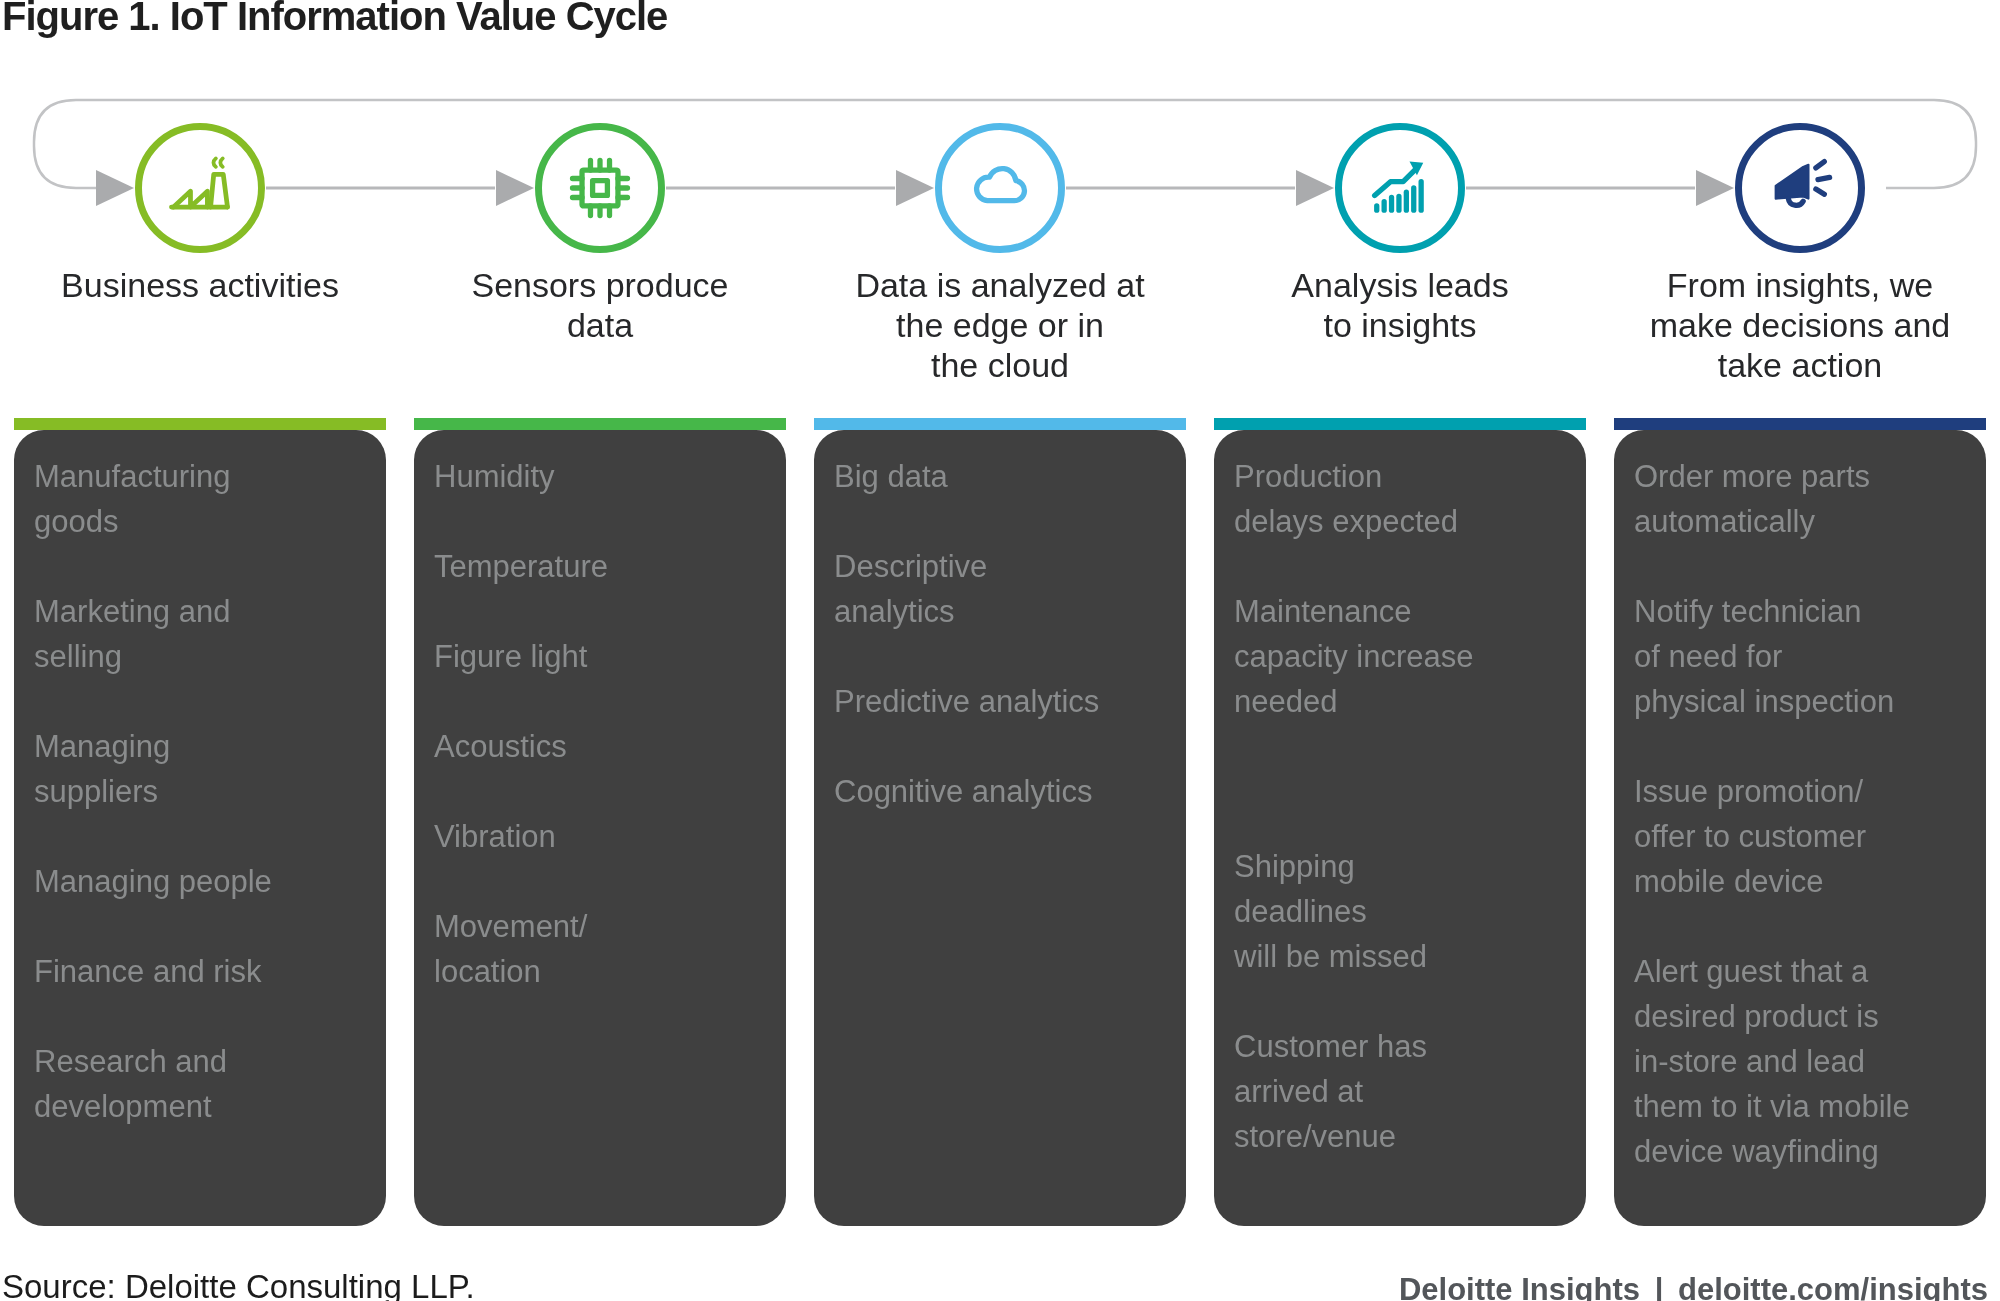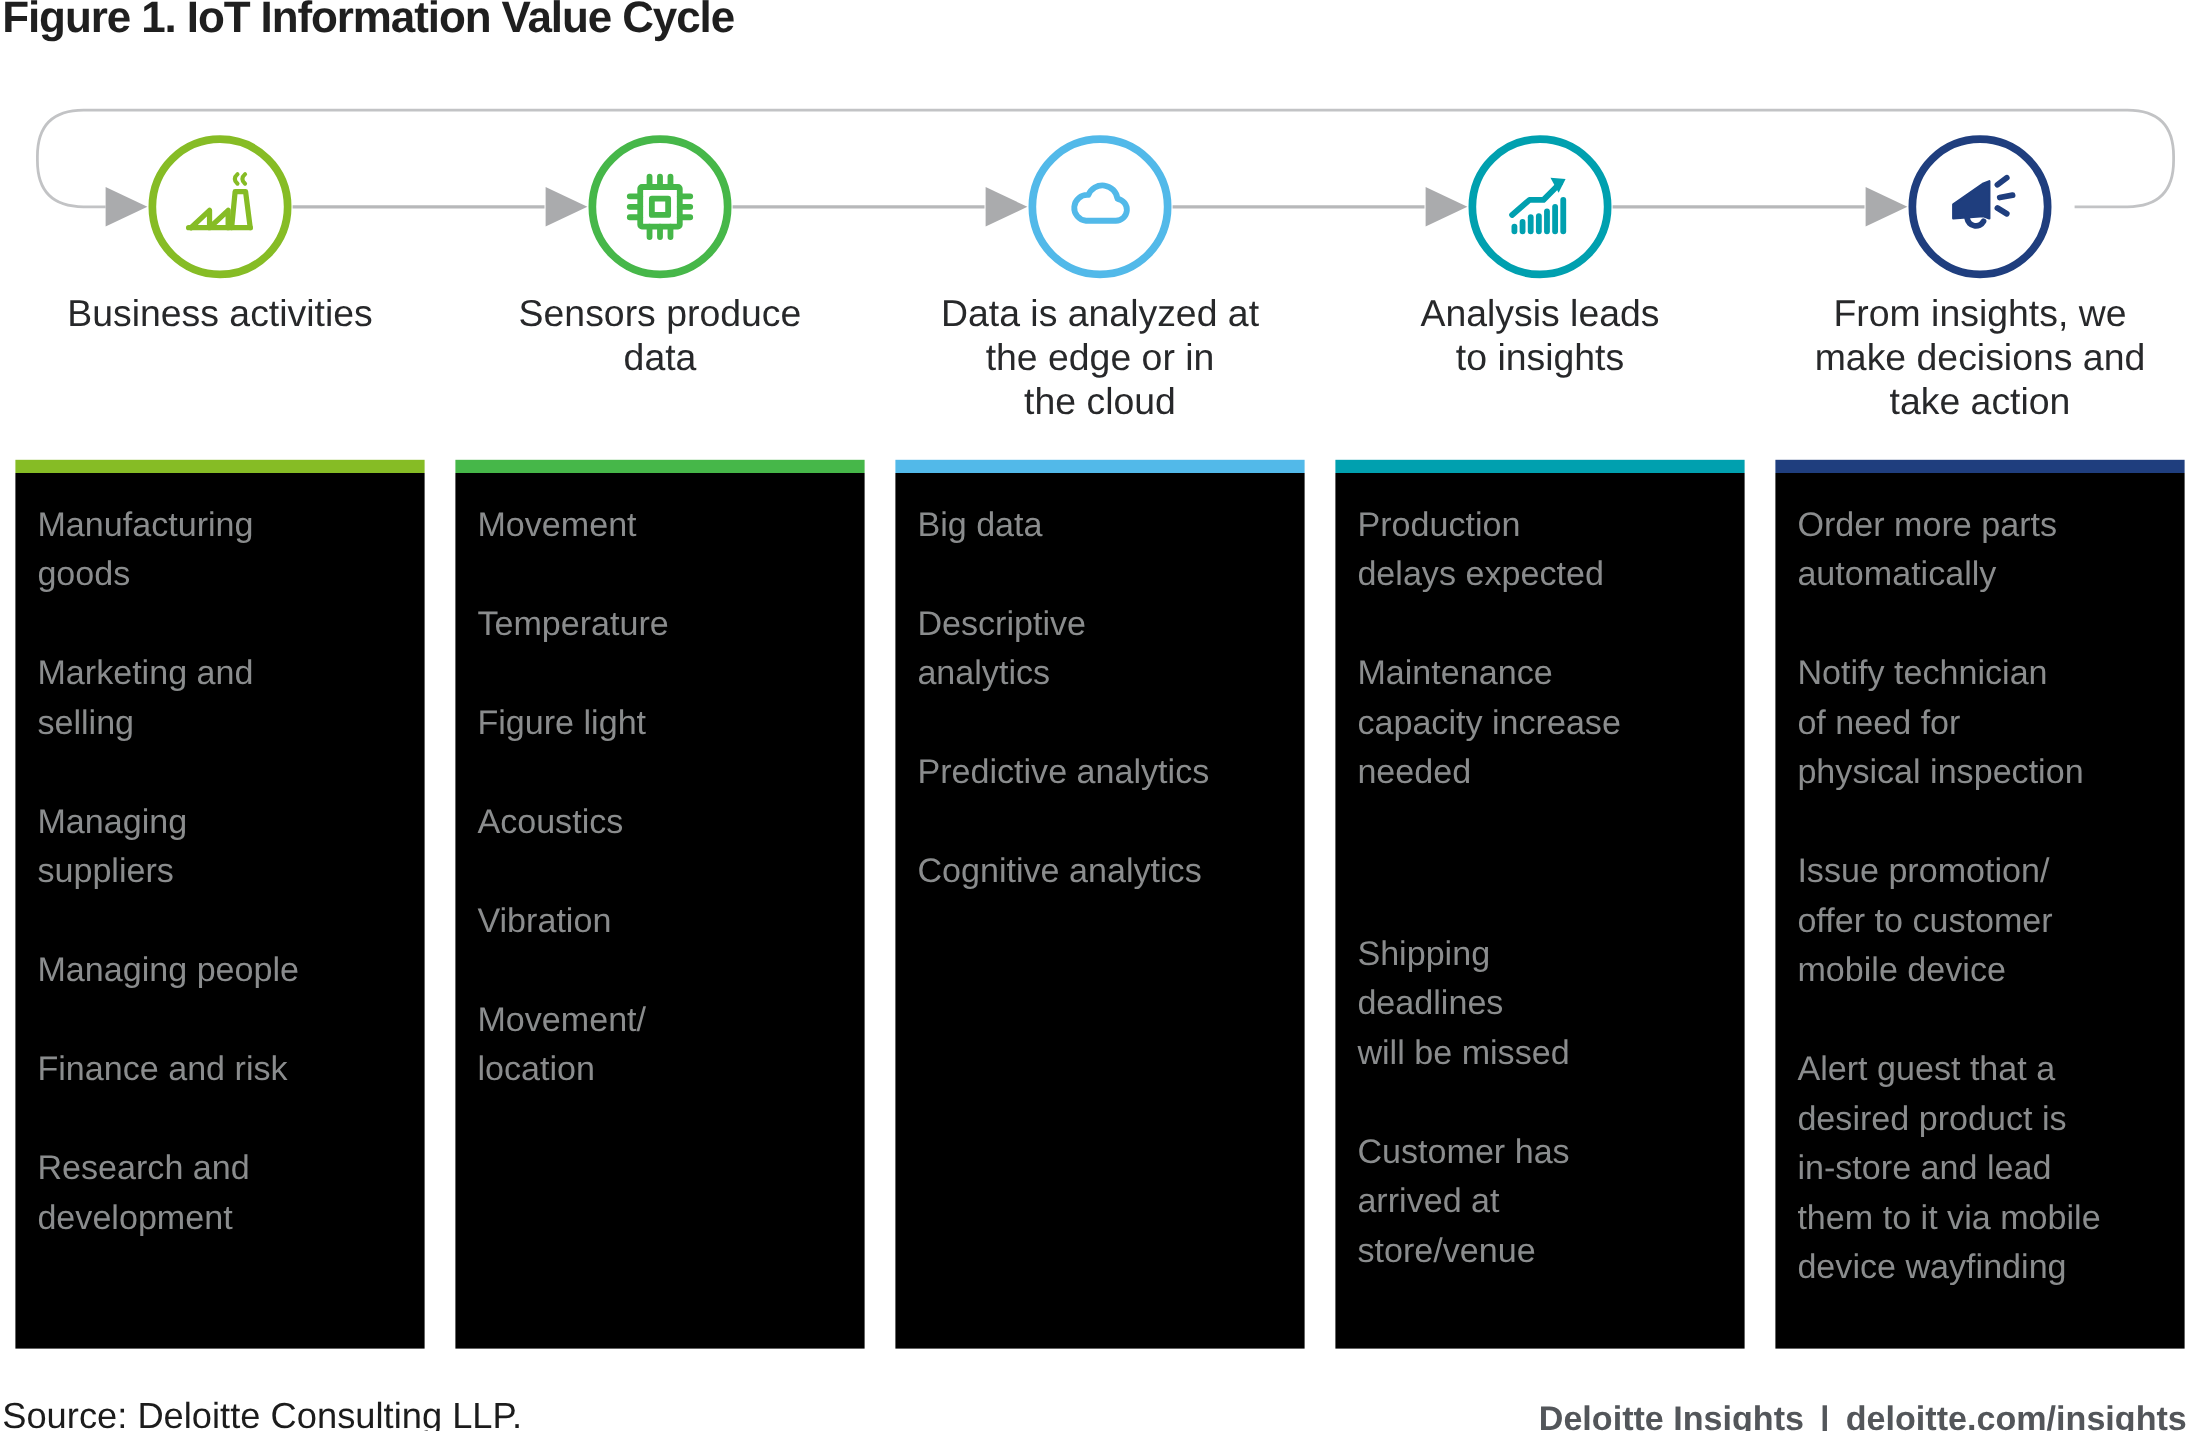--- a/index.html
+++ b/index.html
@@ -23,21 +23,21 @@
     display:flex;align-items:center;justify-content:center;
   }
   .stage-heading{
     position:absolute;left:-14px;top:265px;width:400px;
     font-size:34px;line-height:40px;color:#27282a;
     text-align:center;white-space:pre-line;
   }
   .stage-bar{position:absolute;left:0;top:418px;width:372px;height:12px;}
   .stage-panel{
     position:absolute;left:0;top:430px;width:372px;height:796px;
-    background:#000000;box-sizing:border-box;padding:24px 18px 0 20px;
+    background:#404040;box-sizing:border-box;padding:24px 18px 0 20px;border-radius:30px;
   }
   .panel-item{
     font-size:31px;line-height:45px;color:#8a8c8d;
     white-space:pre-line;margin:0 0 45px 0;
   }
   .panel-item.large-gap{margin-top:120px;}
 
   .source-note{
     position:absolute;left:2px;top:1268px;
     font-size:33px;color:#1c1c1c;
@@ -108,21 +108,21 @@
       <path d="M26 18 V9 M35 18 V9 M44 18 V9"></path>
       <path d="M26 61 V52 M35 61 V52 M44 61 V52"></path>
       <path d="M18 26 H9 M18 35 H9 M18 44 H9"></path>
       <path d="M52 26 H61 M52 35 H61 M52 44 H61"></path>
     </svg></span>
     </div>
     <div class="stage-heading">Sensors produce
 data</div>
     <div class="stage-bar" style="background: rgb(70, 183, 73);"></div>
     <div class="stage-panel">
-          <div class="panel-item">Movement</div>
+          <div class="panel-item">Humidity</div>
           <div class="panel-item">Temperature</div>
           <div class="panel-item">Figure light</div>
           <div class="panel-item">Acoustics</div>
           <div class="panel-item">Vibration</div>
           <div class="panel-item">Movement/
 location</div>
         </div>
   </div>
 
   <div class="stage" style="left: 814px;">

